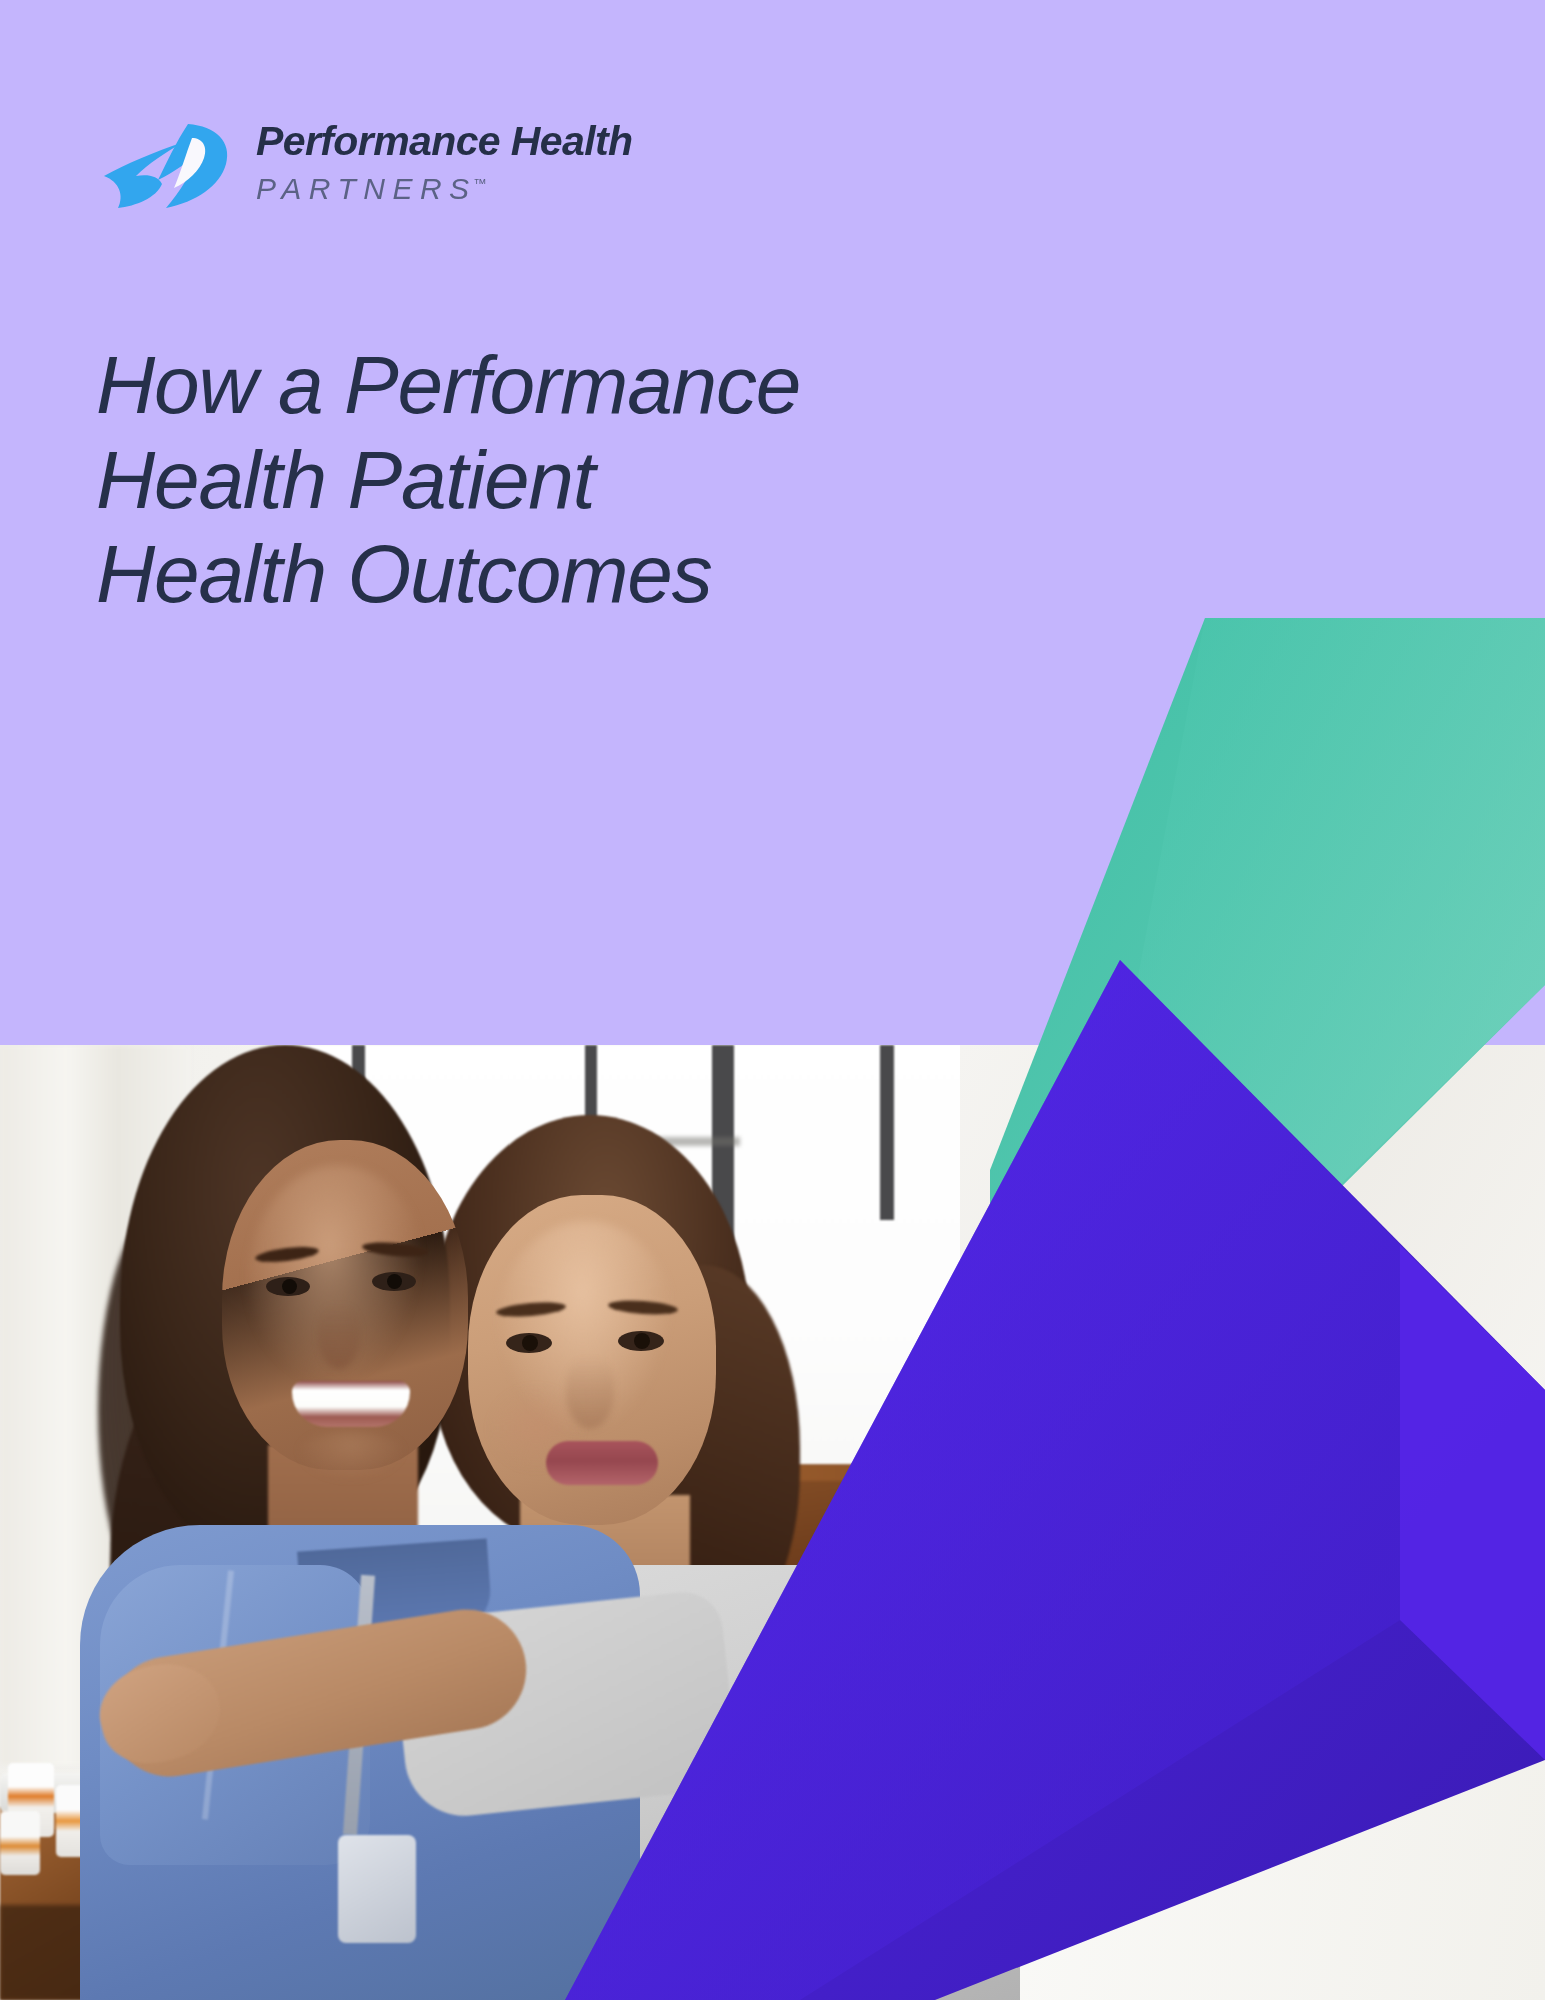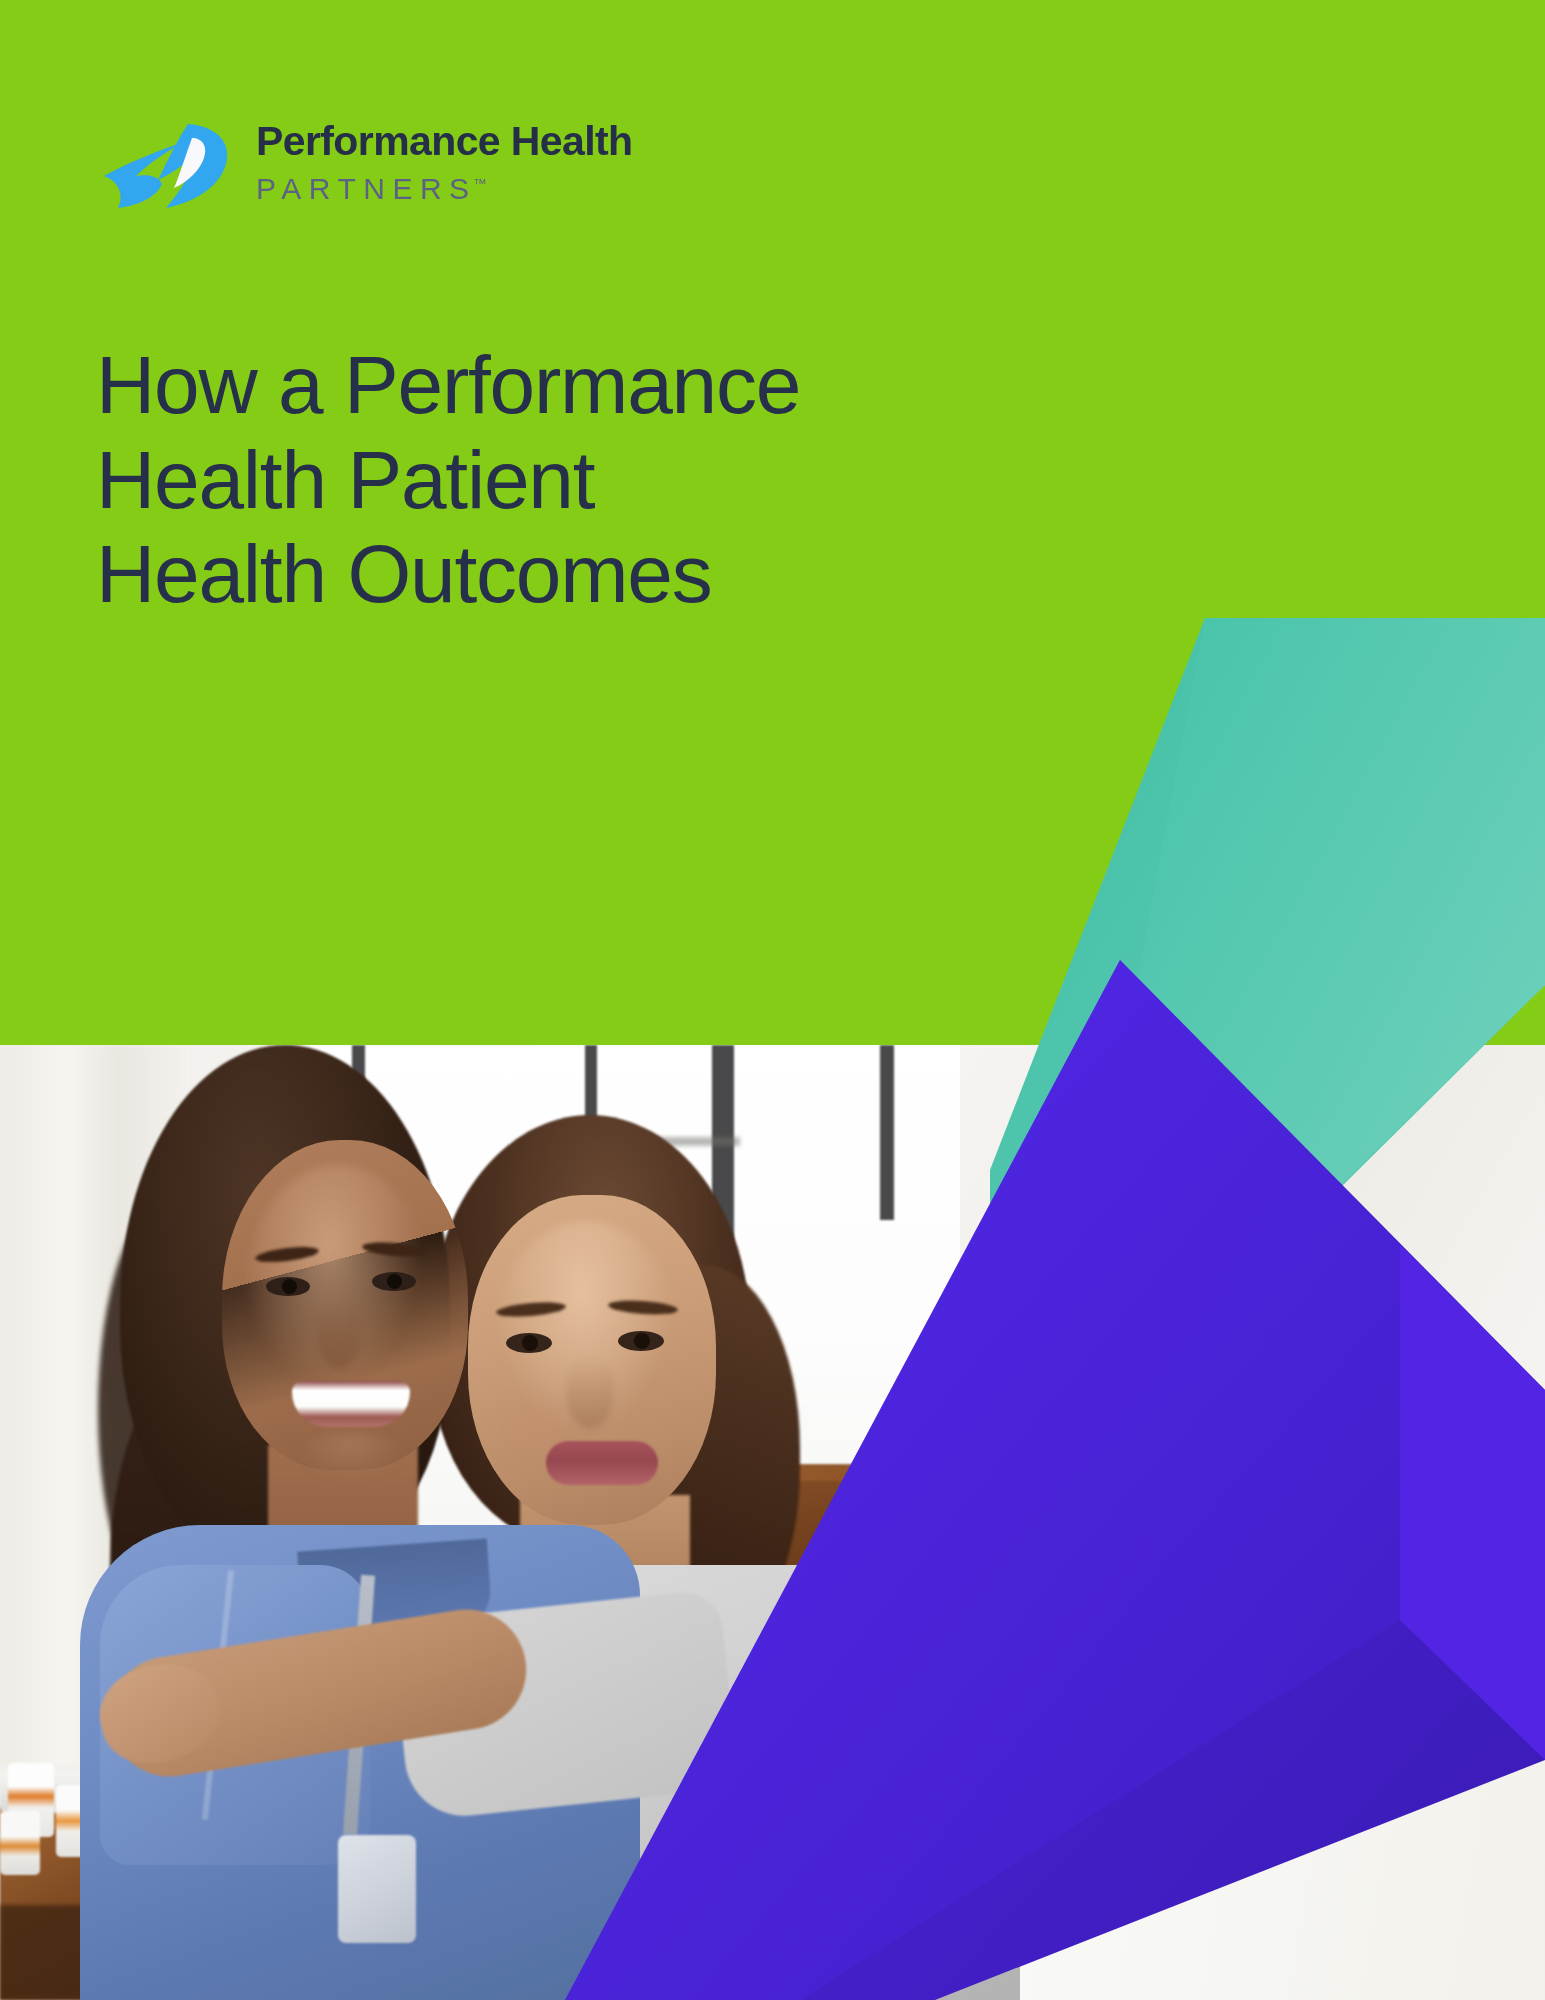--- a/index.html
+++ b/index.html
@@ -2,21 +2,21 @@
 <html><head>
 <meta charset="utf-8">
 <style>
   html,body{margin:0;padding:0;}
   body{
     width:1545px;height:2000px;overflow:hidden;
     background:#f9f8fd;
     font-family:"Liberation Sans", sans-serif;
     position:relative;
   }
-  #page{position:absolute;inset:0;background:#84cc16;overflow:hidden;}
+  #page{position:absolute;inset:0;background:#c4b5fd;overflow:hidden;font-style:italic;}
 
   
   .logo-block{position:absolute;left:96px;top:108px;display:flex;align-items:center;gap:20px;}
   .logo-mark{width:140px;height:105px;flex:0 0 auto;}
   .logo-words{display:flex;flex-direction:column;justify-content:center;padding-top:4px;}
   .logo-line1{
     font-size:41px;font-weight:bold;color:#252f48;letter-spacing:-0.6px;
     line-height:1.0;white-space:nowrap;
   }
   .logo-line2{

